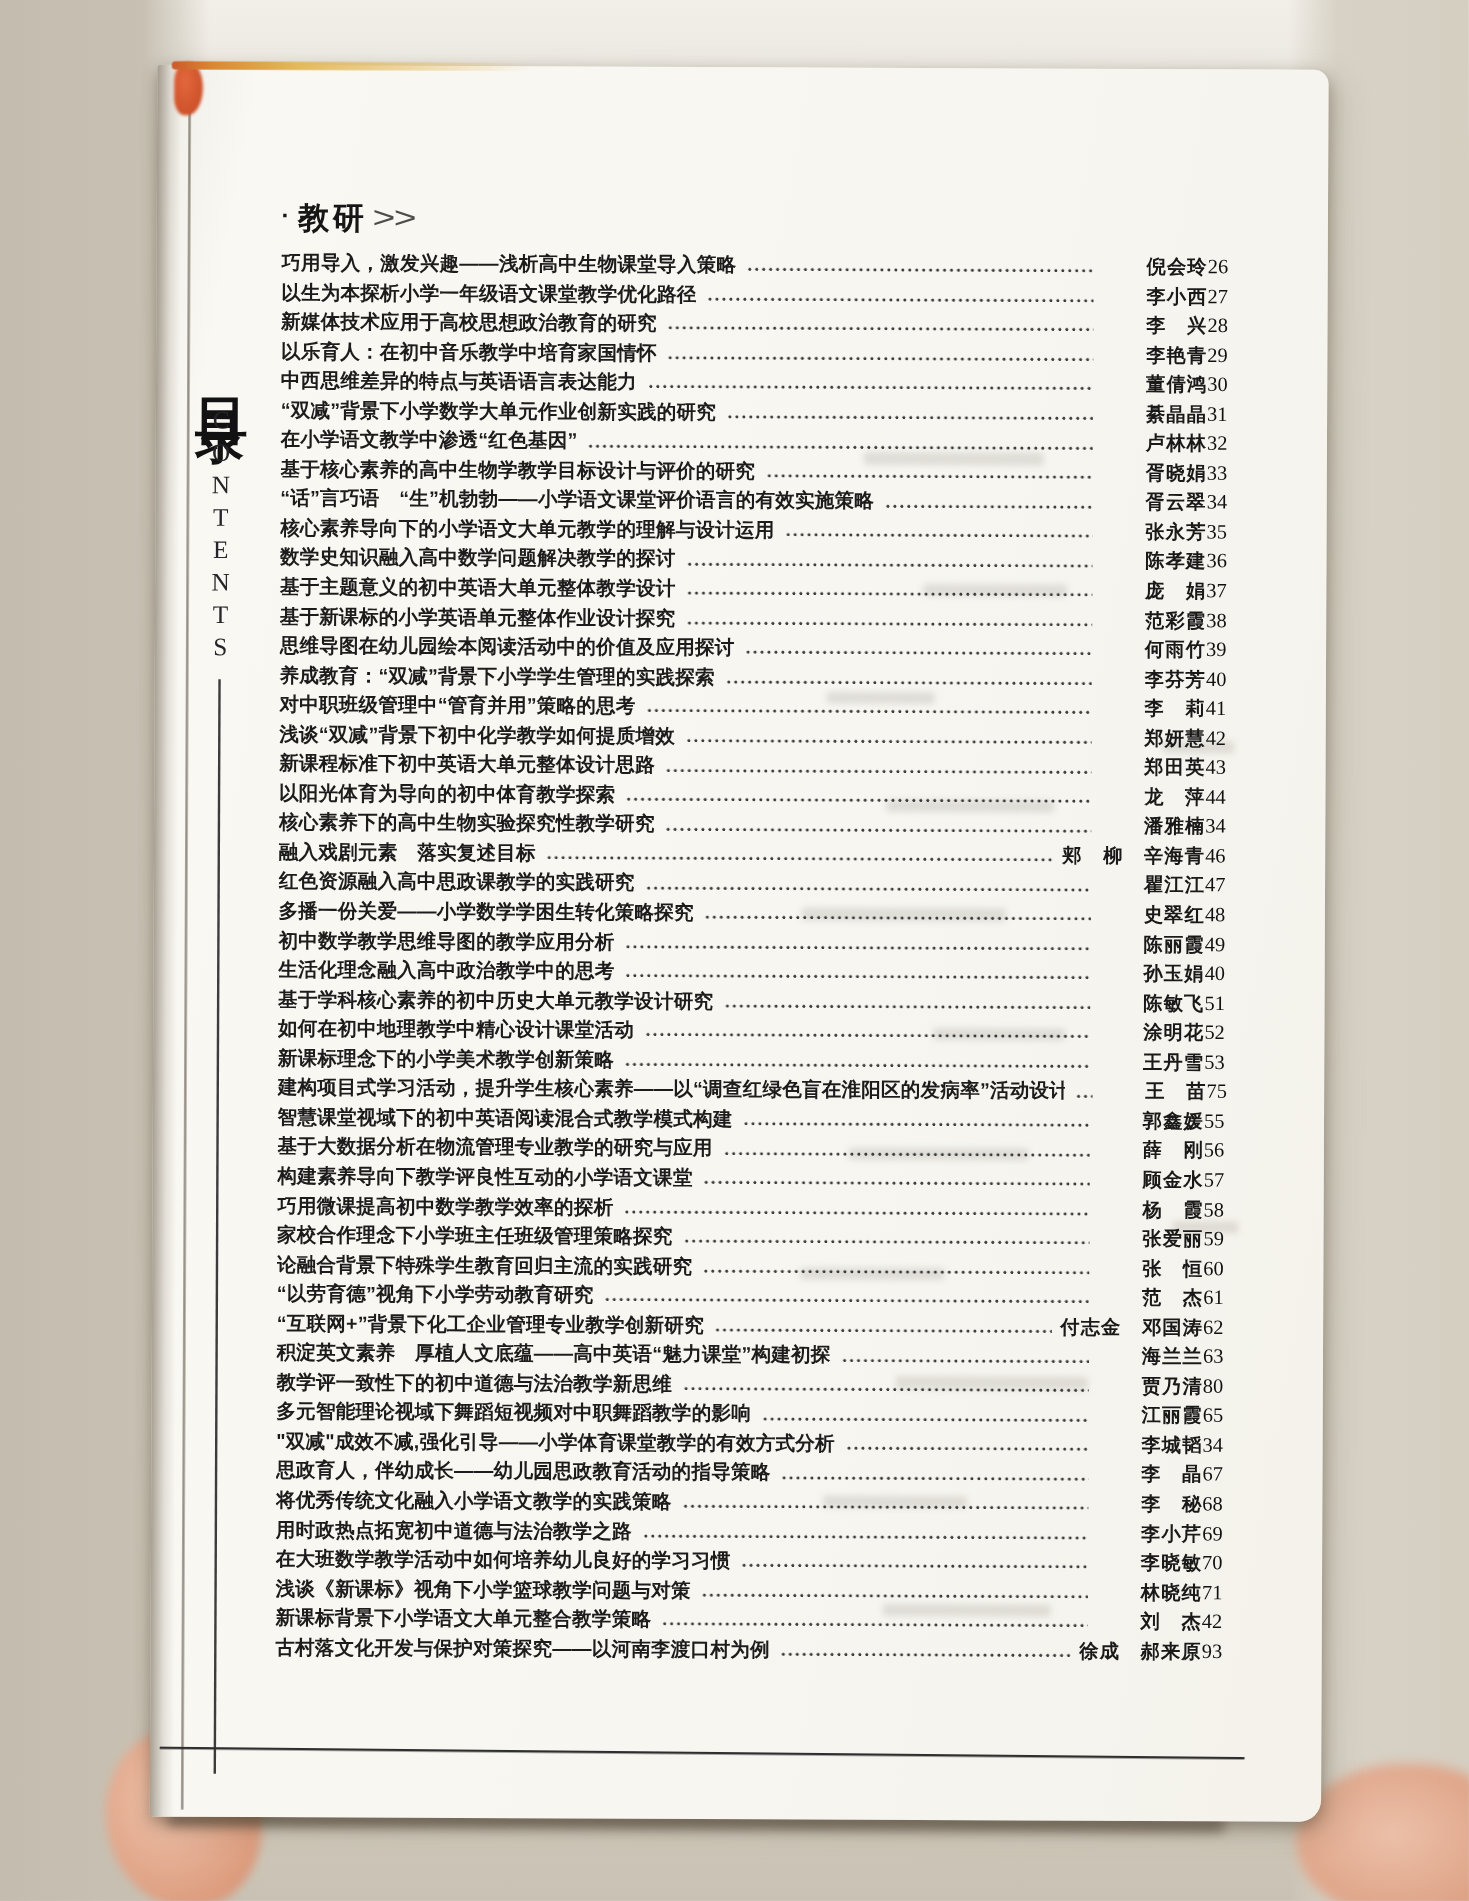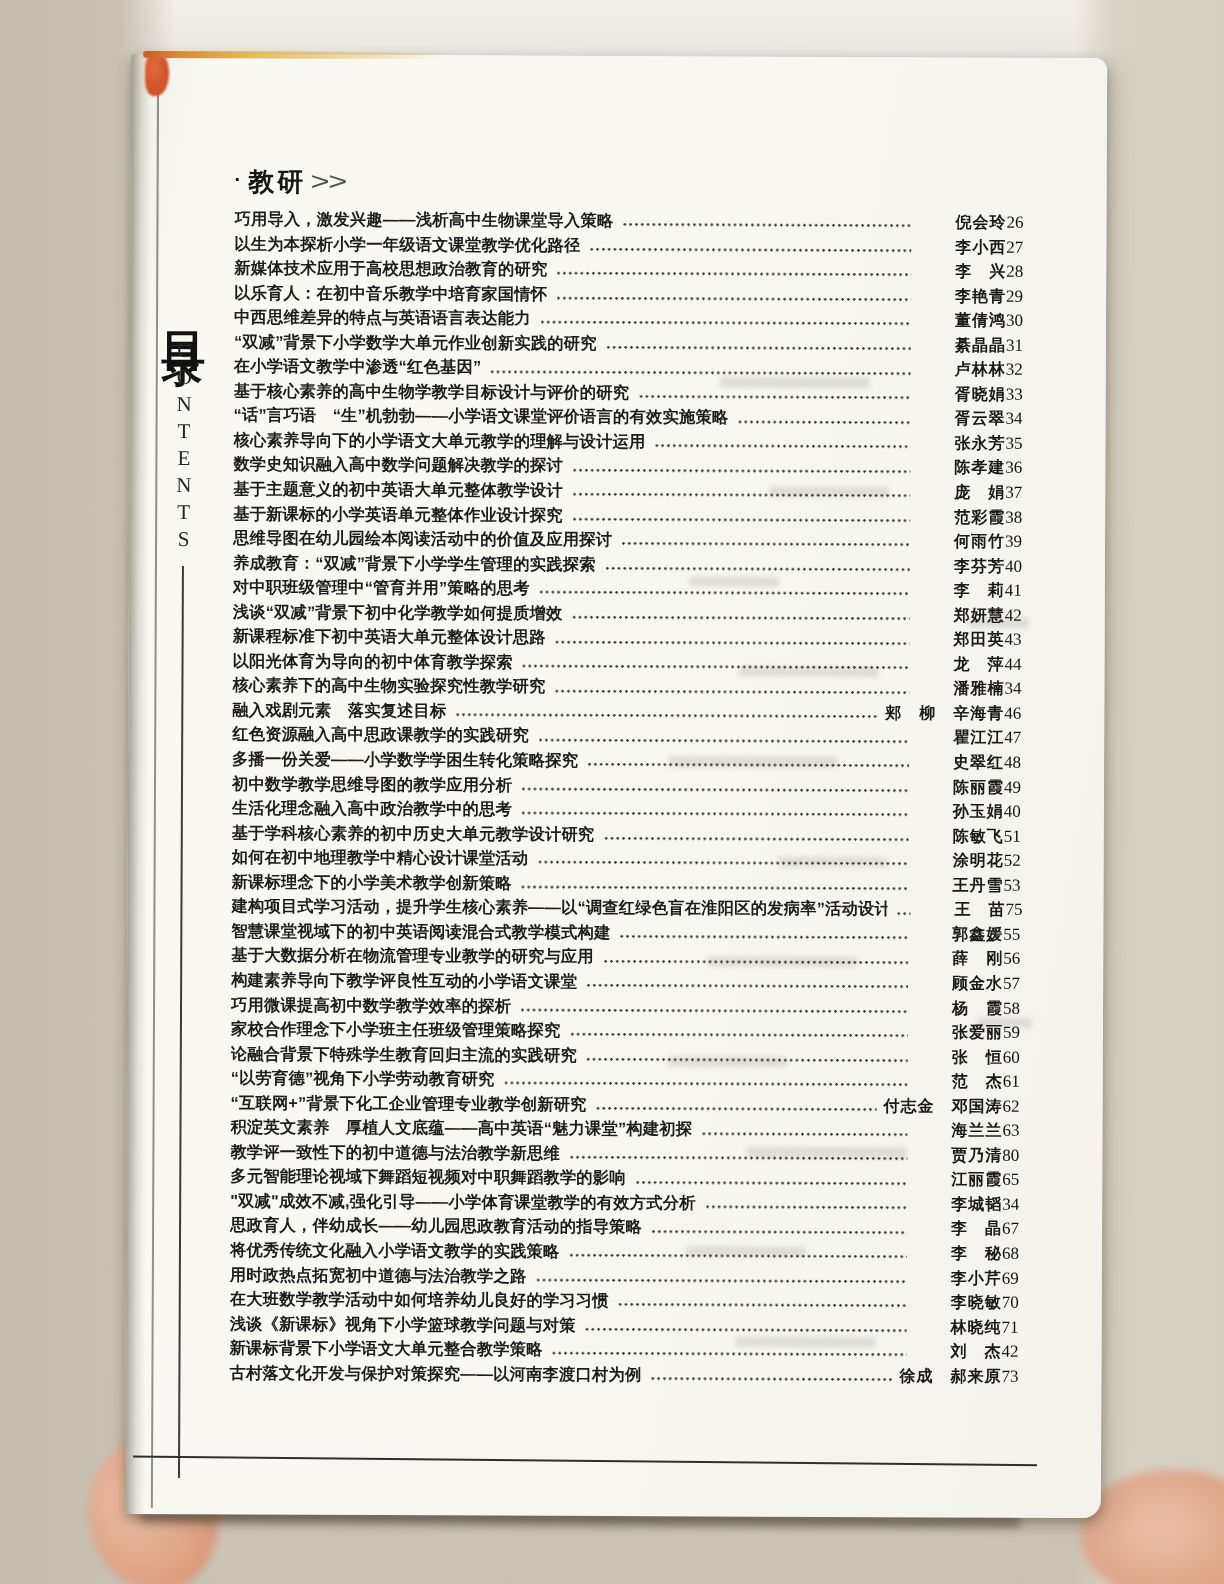--- a/index.html
+++ b/index.html
@@ -474,20 +474,20 @@
     <span class="t">新课标背景下小学语文大单元整合教学策略</span>
     <span class="leader"></span>
     <span class="a">刘　杰</span>
     <span class="p">42</span>
   </div>
 
   <div class="row">
     <span class="t">古村落文化开发与保护对策探究——以河南李渡口村为例</span>
     <span class="leader"></span>
     <span class="a">徐成　郝来原</span>
-    <span class="p">73</span>
+    <span class="p">93</span>
   </div>
 </div>
     </div>
 
     <div class="bottom-rule"></div>
   </div>
 </div>
 
 </body></html>

